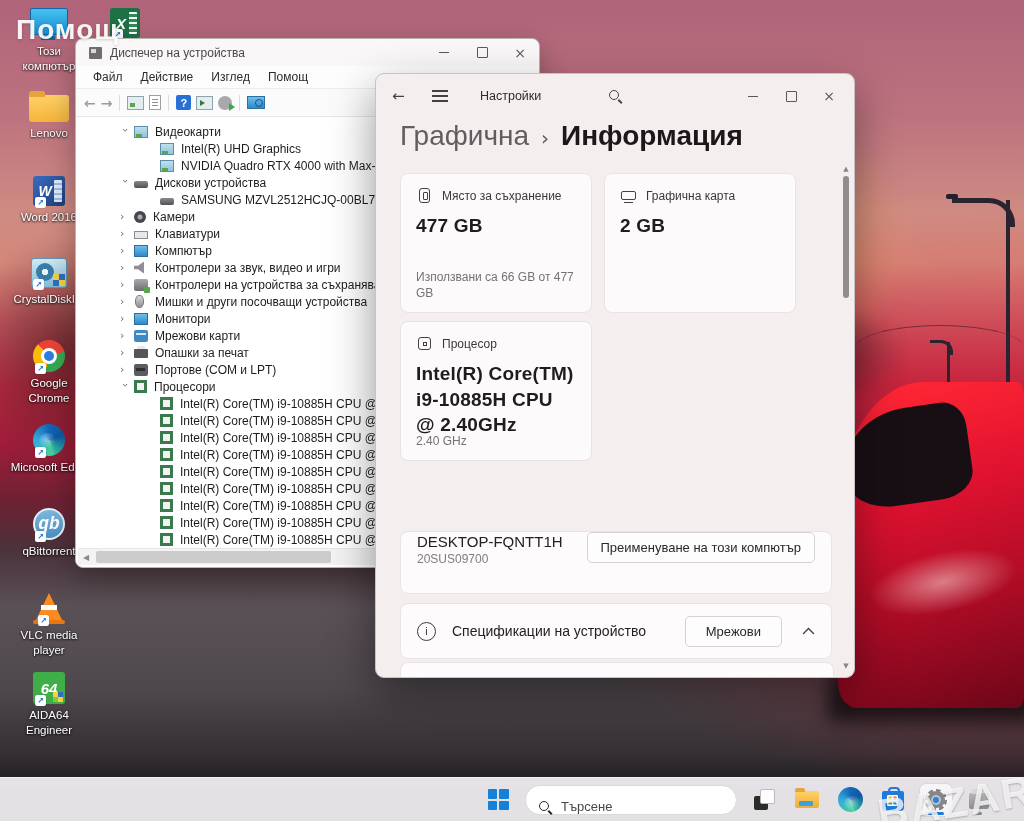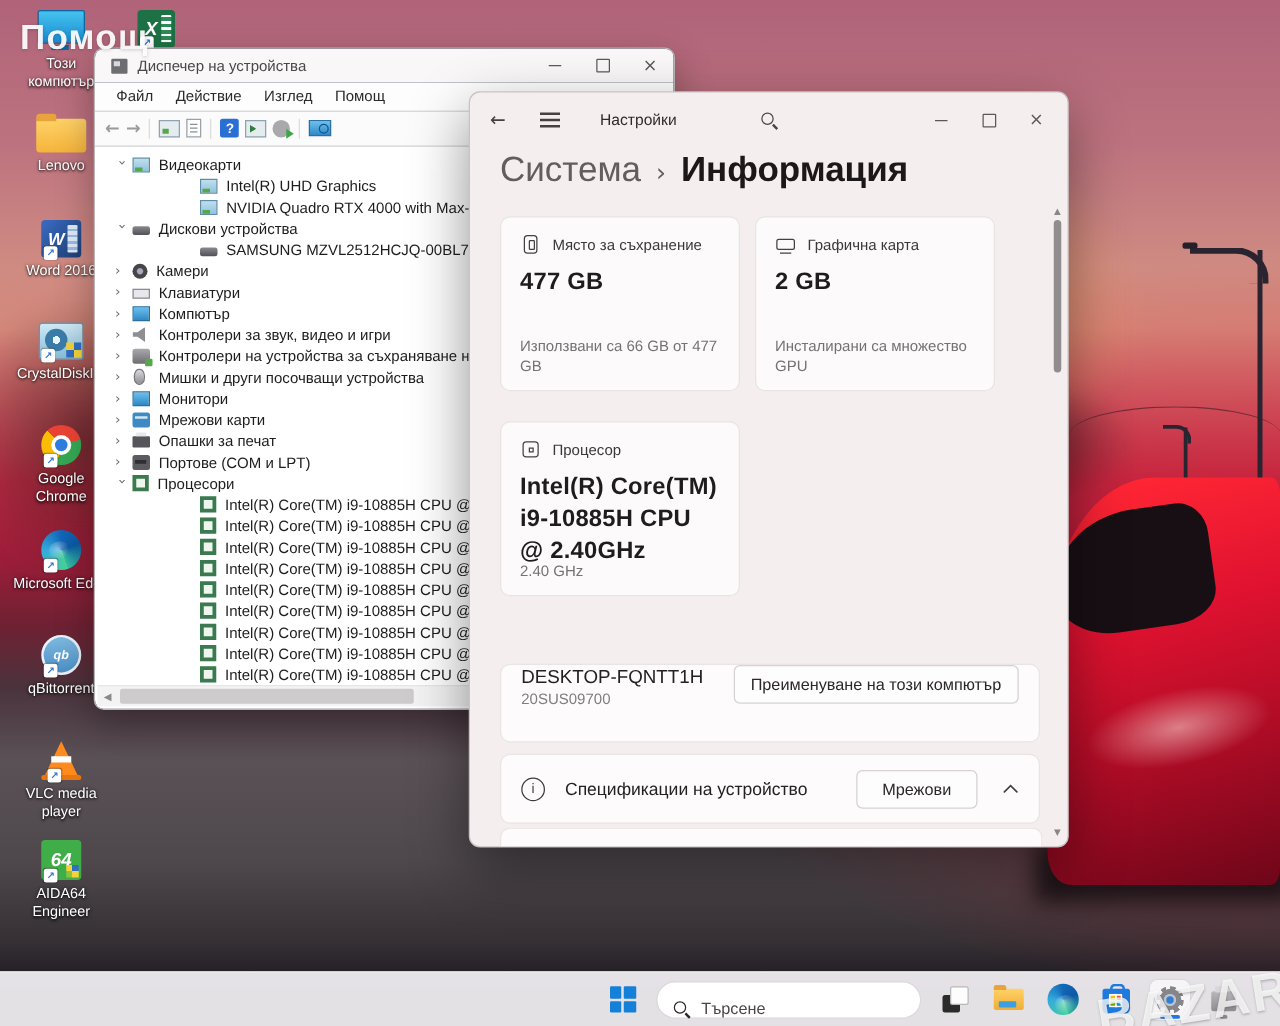--- a/index.html
+++ b/index.html
@@ -73,32 +73,32 @@
     background:conic-gradient(#2f6fc1 0 25%,#f3d23a 0 50%,#2f6fc1 0 75%,#f3d23a 0);}
   .chr{display:block;width:32px;height:32px;border-radius:50%;position:relative;
     background:conic-gradient(from -45deg,#ea4335 0 33%,#34a853 33% 66%,#fbbc05 66% 100%);}
   .chr::before{content:"";position:absolute;inset:8px;background:#fff;border-radius:50%;}
   .chr::after{content:"";position:absolute;inset:11px;background:#2f7de1;border-radius:50%;}
   .edg{display:block;width:32px;height:32px;border-radius:50%;position:relative;
     background:conic-gradient(from 160deg,#49d29a,#35aadc 30%,#1267b8 55%,#0c59a4 75%,#35c0a0 100%);}
   .edg::before{content:"";position:absolute;left:6px;top:9px;width:18px;height:15px;border-radius:50%;
     background:radial-gradient(circle at 40% 40%, rgba(255,255,255,.4), rgba(255,255,255,0) 65%);}
   .qbt{display:flex;width:32px;height:32px;border-radius:50%;background:linear-gradient(180deg,#7db9e0,#4a90c6);
-    color:#fff;font-weight:700;font-size:10px;align-items:center;justify-content:center;border:2px solid #e9f2fa;box-sizing:border-box;}
+    color:#fff;font-weight:700;font-size:18px;align-items:center;justify-content:center;border:2px solid #e9f2fa;box-sizing:border-box;font-family:Liberation Mono, monospace;}
   .vlc{display:block;width:0;height:0;border-left:13px solid transparent;border-right:13px solid transparent;
     border-bottom:27px solid #ff8a1e;position:relative;margin-bottom:4px;}
   .vlc::after{content:"";position:absolute;left:-8px;top:12px;width:16px;height:5px;background:#fff;}
   .vlc::before{content:"";position:absolute;left:-16px;top:27px;width:32px;height:4px;background:#e87612;border-radius:2px;}
   .aida{display:flex;width:32px;height:32px;background:#3fae49;border-radius:3px;color:#fff;
     font-weight:800;font-style:italic;font-size:15px;align-items:center;justify-content:center;position:relative;}
   .aida::after{content:"";position:absolute;right:2px;bottom:2px;width:10px;height:10px;
     background:conic-gradient(#2f6fc1 0 25%,#f3d23a 0 50%,#88c43e 0 75%,#f3d23a 0);}
 
   
-  .dm{position:absolute;left:75px;top:38px;width:465px;height:530px;z-index:2;background:#0f172a;
+  .dm{position:absolute;left:75px;top:38px;width:465px;height:530px;z-index:2;background:#c4b5fd;
     border:1px solid #b9b5b6;border-radius:8px;box-shadow:0 10px 30px rgba(0,0,0,.3);box-sizing:border-box;overflow:hidden;}
   .dm-titlebar{height:27px;display:flex;align-items:center;padding-left:13px;background:#f9f7f7;}
   .dm-appicon{width:13px;height:12px;background:#6e6e72;border-radius:1px;position:relative;margin-right:8px;}
   .dm-appicon::after{content:"";position:absolute;left:2px;top:2px;width:5px;height:4px;background:#d8d8da;}
   .dm-title{font-size:12px;color:#4b4748;}
   .dm-controls{margin-left:auto;display:flex;height:100%;}
   .wcap{width:38px;height:100%;display:flex;align-items:center;justify-content:center;color:#5c5859;border:none;background:transparent;padding:0;}
   .wcap .bar{width:10px;height:1px;background:currentColor;display:block;}
   .wcap .box{width:9px;height:9px;border:1px solid currentColor;border-radius:1px;display:block;}
   .wcap .x{font-size:14px;line-height:1;}
@@ -118,21 +118,21 @@
     display:flex;align-items:center;justify-content:center;}
   .tbi-console2{background:#e5ecf0;border:1px solid #8fa3ae;box-sizing:border-box;}
   .tbi-console2::after{content:"";position:absolute;left:3px;top:3px;width:0;height:0;
     border-left:5px solid #2f7d3a;border-top:3px solid transparent;border-bottom:3px solid transparent;}
   .tbi-scan{width:14px;height:14px;border-radius:50%;background:#a9a9ad;}
   .tbi-scan::after{content:"";position:absolute;right:-3px;bottom:-1px;width:0;height:0;
     border-left:6px solid #3da64a;border-top:4px solid transparent;border-bottom:4px solid transparent;}
   .tbi-remote{width:18px;height:13px;background:linear-gradient(180deg,#6cc0ee,#2f89c6);border:1px solid #2a6f9e;box-sizing:border-box;}
   .tbi-remote::after{content:"";position:absolute;right:1px;bottom:1px;width:6px;height:6px;border:1.5px solid #15518a;border-radius:50%;}
   .dm-tree{position:relative;font-size:12px;color:#1d1d1d;padding-top:6px;height:568px;overflow:hidden;background:#fff;}
-  .trow{display:flex;align-items:center;height:17px;padding-left:16px;white-space:nowrap;}
+  .trow{display:flex;align-items:center;height:17px;padding-left:44px;white-space:nowrap;}
   .trow.d1{padding-left:84px;}
   .tchev{width:14px;flex:none;color:#6d6d6d;font-size:11px;text-align:left;}
   .tchev.open{transform:rotate(90deg) translateX(1px);transform-origin:5px 7px;}
   .ti{display:inline-block;width:14px;height:12px;margin-right:7px;flex:none;position:relative;box-sizing:border-box;}
   .ti-display{background:linear-gradient(180deg,#bfe0ee,#8fc3dd);border:1px solid #5f8ca6;}
   .ti-display::after{content:"";position:absolute;left:1px;bottom:0;width:6px;height:3px;background:#57a64a;}
   .ti-disk{height:7px;margin-top:3px;background:linear-gradient(180deg,#8a8a8e,#505055);border-radius:2px;}
   .ti-camera{width:12px;height:12px;border-radius:50%;background:radial-gradient(circle,#aab 0 2px,#46464a 3px 6px);}
   .ti-keyboard{height:8px;margin-top:2px;background:#e8e8ec;border:1px solid #8b8b90;}
   .ti-computer{background:linear-gradient(180deg,#6cc0ee,#2f89c6);border:1px solid #2a6f9e;}
@@ -167,21 +167,21 @@
   .mag{width:13px;height:13px;position:relative;display:inline-block;}
   .mag::before{content:"";position:absolute;left:0;top:0;width:8px;height:8px;border:1.5px solid #4a4647;border-radius:50%;}
   .mag::after{content:"";position:absolute;left:9.5px;top:9.5px;width:5px;height:1.5px;background:#4a4647;
     transform:rotate(45deg);transform-origin:0 0;}
   .st-search{margin-left:68px;}
   .st-controls{margin-left:auto;display:flex;height:100%;color:#2f2b2c;}
   .st-crumb{position:absolute;left:24px;top:46px;font-size:28px;display:flex;align-items:center;gap:12px;}
   .crumb-parent{color:#625d5e;font-weight:400;}
   .crumb-sep{color:#625d5e;font-size:20px;padding-top:3px;}
   .crumb-current{color:#1c1718;font-weight:600;}
-  .cards{position:absolute;left:24px;top:99px;display:grid;grid-template-columns:192px 192px;gap:24px 12px;}
+  .cards{position:absolute;left:24px;top:99px;display:grid;grid-template-columns:192px 192px;gap:8px 12px;}
   .card{height:140px;background:#fcfafa;border:1px solid #e9e3e4;border-radius:8px;
     padding:13px 15px;box-sizing:border-box;position:relative;}
   .card-head{display:flex;align-items:center;gap:9px;font-size:12px;color:#3c3839;}
   .card-value{margin-top:9px;font-size:19px;font-weight:700;color:#201c1d;line-height:1.35;letter-spacing:.2px;}
   .card-detail{position:absolute;left:15px;right:12px;bottom:11px;font-size:12px;color:#767172;line-height:1.35;}
   .ci{width:17px;height:17px;position:relative;flex:none;}
   .ci-storage::before{content:"";position:absolute;inset:1px 3px;border:1.5px solid #454142;border-radius:3px;}
   .ci-storage::after{content:"";position:absolute;left:7px;top:5px;width:3px;height:6px;border:1.5px solid #454142;border-radius:1px;}
   .ci-gpu::before{content:"";position:absolute;inset:4px 1px;border:1.5px solid #454142;border-radius:2px;}
   .ci-gpu::after{content:"";position:absolute;left:4px;right:4px;bottom:1px;height:1.5px;background:#454142;}
@@ -545,41 +545,40 @@
       <button class="wcap">
           <span class="box"></span>
         </button>
       <button class="wcap">
           <span class="x glyph">×</span>
         </button>
     </span>
   </header>
 
   <div class="st-crumb">
-    <span class="crumb-parent">Система</span>
+    <span class="crumb-parent">Графична</span>
     <span class="crumb-sep glyph">›</span>
     <span class="crumb-current">Информация</span>
   </div>
 
   <div class="cards" id="st-cards">
       <div class="card">
         <div class="card-head">
           <span class="ci ci-storage"></span>
           <span>Място за съхранение</span>
         </div>
         <div class="card-value">477 GB</div>
         <div class="card-detail">Използвани са 66 GB от 477 GB</div>
       </div>
       <div class="card">
         <div class="card-head">
           <span class="ci ci-gpu"></span>
           <span>Графична карта</span>
         </div>
         <div class="card-value">2 GB</div>
-        <div class="card-detail">Инсталирани са множество GPU</div>
       </div>
       <div class="card">
         <div class="card-head">
           <span class="ci ci-cpu"></span>
           <span>Процесор</span>
         </div>
         <div class="card-value">Intel(R) Core(TM) i9-10885H CPU @ 2.40GHz</div>
         <div class="card-detail">2.40 GHz</div>
       </div>
     </div>

